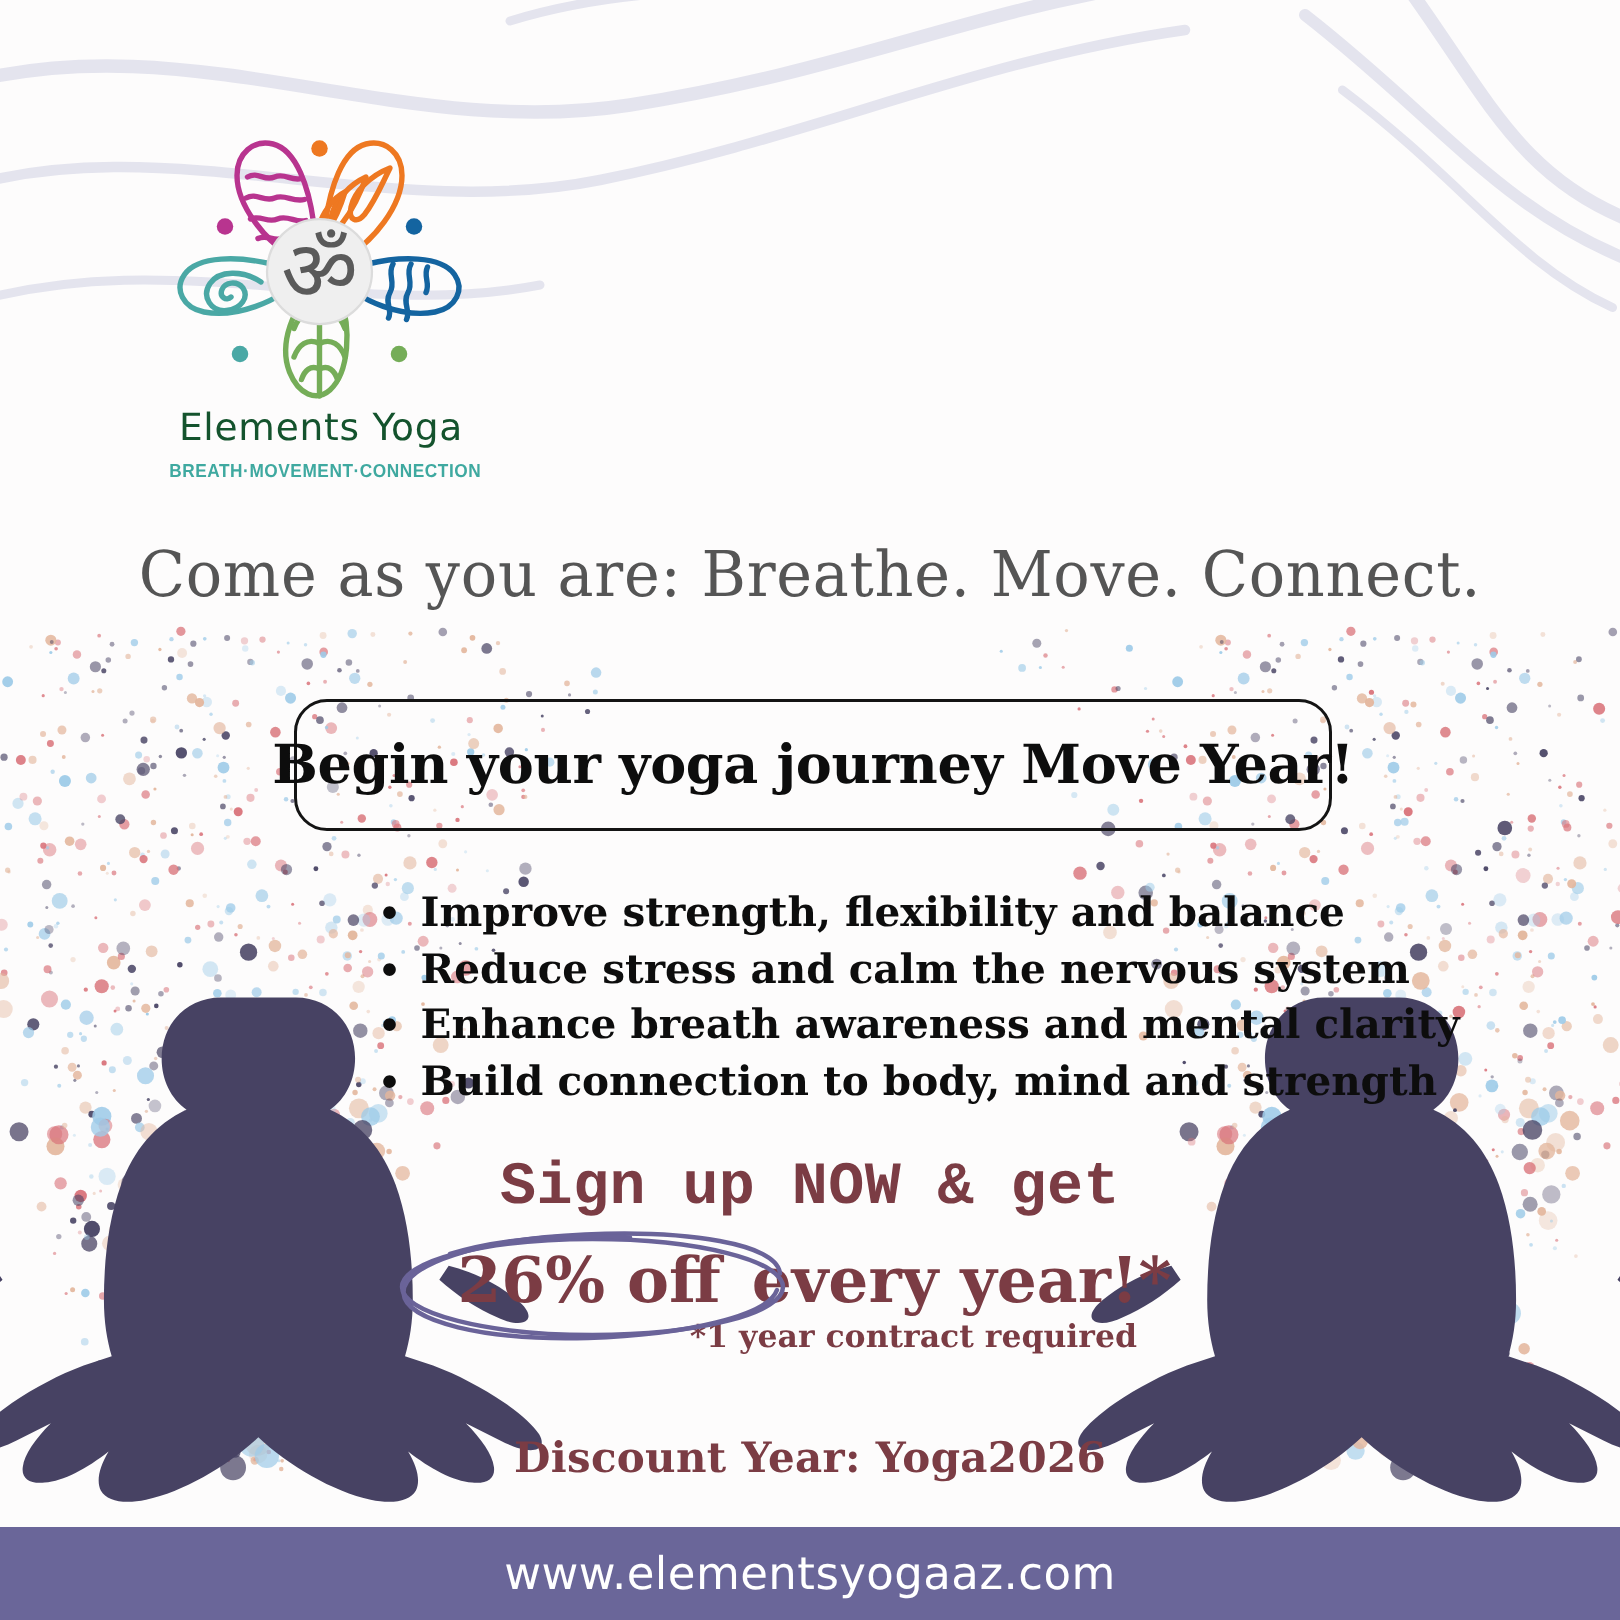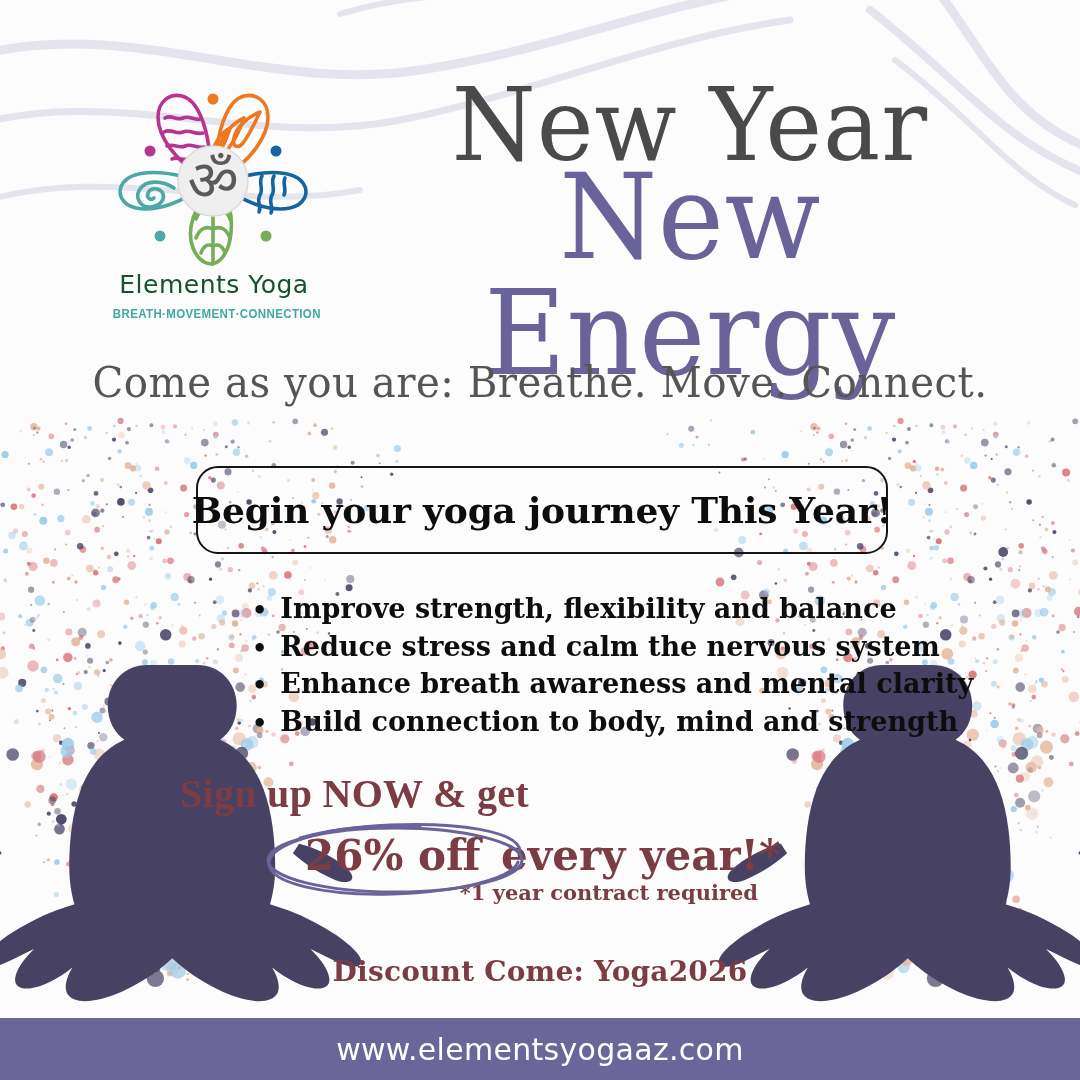--- a/index.html
+++ b/index.html
@@ -74,22 +74,22 @@
     font-family:"DejaVu Serif",serif;
     font-size:27px;font-weight:700;color:#0d0d0d;
     line-height:1.39;white-space:nowrap;
     display:flex;align-items:baseline;
   }
   .benefit .dot{margin-right:13px;font-size:24px;line-height:1;}
 
   
   #offer{position:absolute;left:180px;top:770px;width:720px;}
   #offer-line1{
-    text-align:left;
-    font-family:Liberation Serif, serif;
+    text-align:center;
+    font-family:Liberation Mono, monospace;
     font-size:40px;font-weight:700;color:#7b3c44;letter-spacing:.3px;
   }
   #offer-line2{
     position:relative;margin-top:14px;text-align:center;
     font-family:"DejaVu Serif",serif;
     font-size:42px;font-weight:700;color:#7b3c44;
     white-space:nowrap;
   }
   #discount-pct{display:inline-block;padding:0 6px;position:relative;}
   #circle-scribble{
@@ -1980,29 +1980,25 @@
         <circle cx="152" cy="148" r="5.5" fill="#75ad58"></circle>
       </g>
 
       <circle cx="99" cy="93" r="35" fill="#efefef" stroke="#dcdcdc" stroke-width="1.5"></circle>
       <text x="99" y="112" text-anchor="middle" font-size="56" fill="#5a5a5a" font-family="'DejaVu Sans',sans-serif">ॐ</text>
     </svg>
     <div id="logo-wordmark">Elements Yoga</div>
     <div id="logo-subline">BREATH·MOVEMENT·CONNECTION</div>
   </div>
 
-  <div id="headline">
-    <div class="h-line1">New Year</div>
-    <div class="h-line2">New Energy</div>
-  </div>
 
   <div id="tagline">Come as you are: Breathe. Move. Connect.</div>
 
   <div id="cta-box">
-    <span id="cta-box-text">Begin your yoga journey This Year!</span>
+    <span id="cta-box-text">Begin your yoga journey Move Year!</span>
   </div>
 
   <div id="benefits">
     <div class="benefit">
       <span class="dot">•</span>
       <span>Improve strength, flexibility and balance</span>
     </div>
     <div class="benefit">
       <span class="dot">•</span>
       <span>Reduce stress and calm the nervous system</span>
@@ -2029,19 +2025,19 @@
         </g>
       </svg>
       <span id="discount-pct">26% off</span>
       <span>every  year!*</span>
     </div>
     <div id="offer-note-wrap">
       <span id="offer-note">*1 year contract required</span>
     </div>
   </div>
 
-  <div id="discount-code">Discount Come: Yoga2026</div>
+  <div id="discount-code">Discount Year: Yoga2026</div>
 
   <div id="footer-bar">
     <span id="footer-url">www.elementsyogaaz.com</span>
   </div>
 
 </div>
 
 </body></html>

